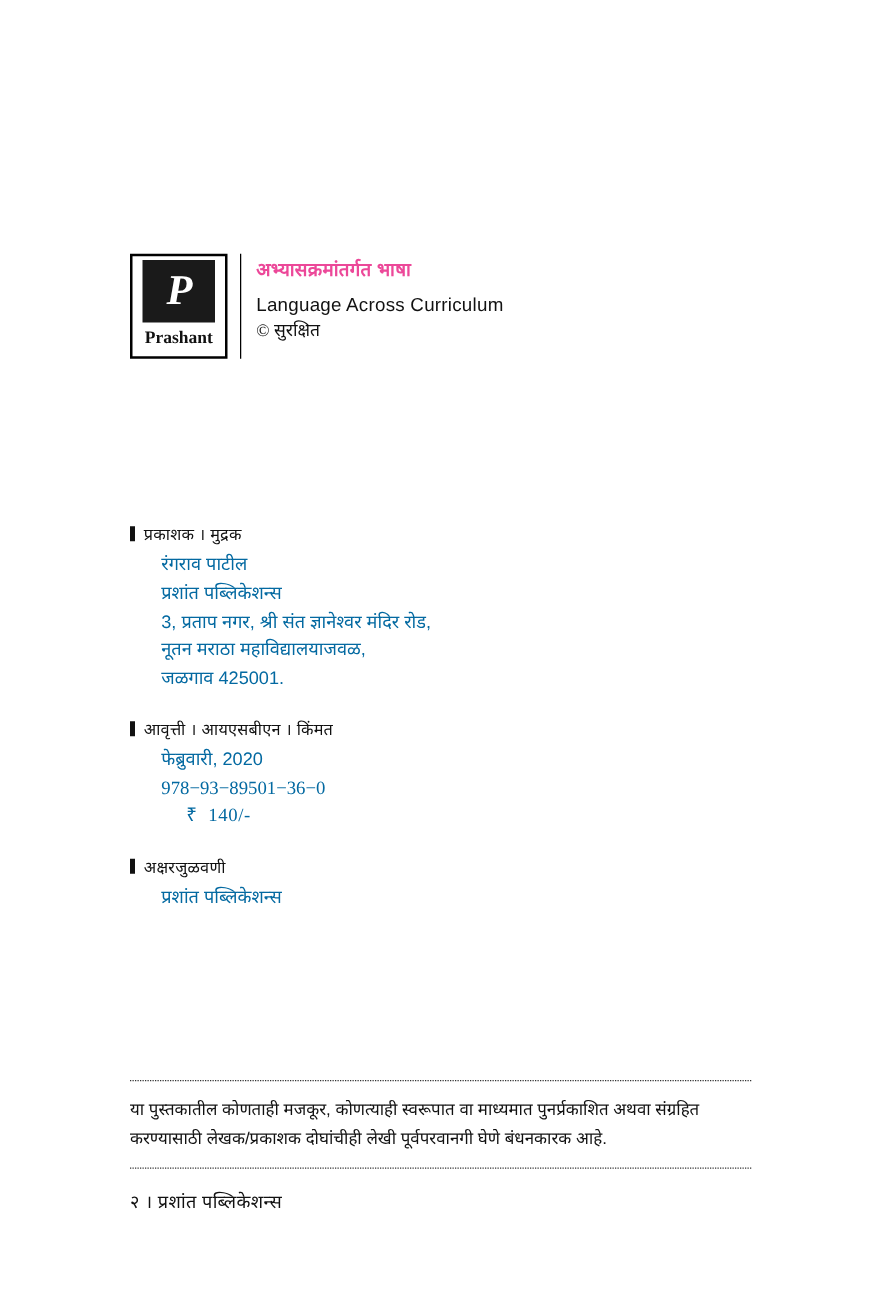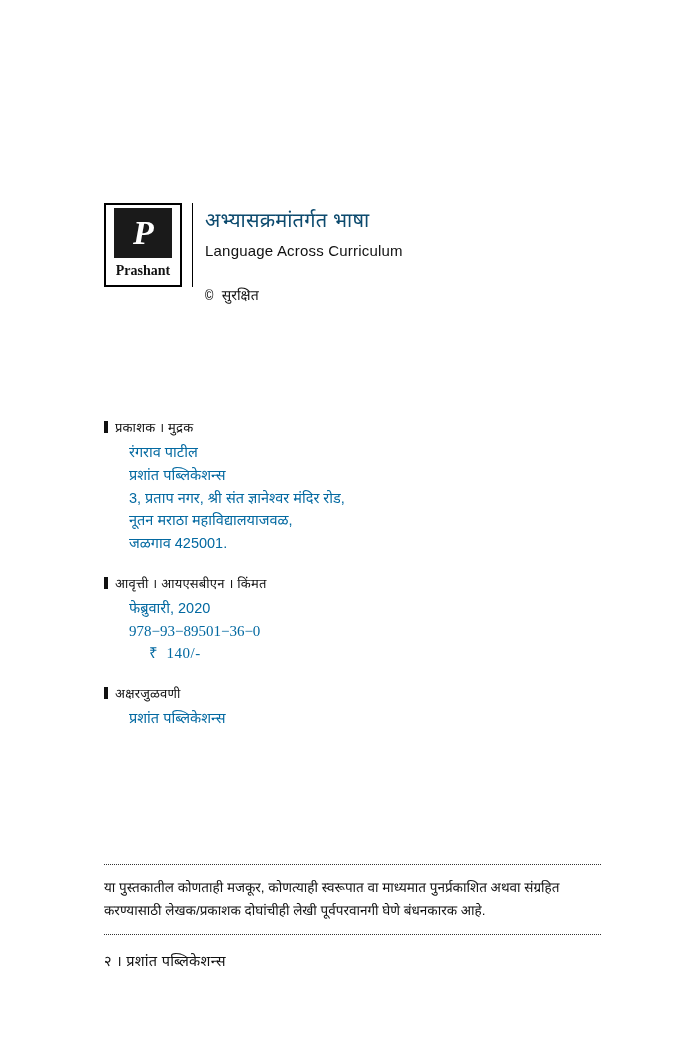--- a/index.html
+++ b/index.html
@@ -72,37 +72,37 @@
     background: #000000;
     height: 84px;
     margin: 0 12px 0 10px;
   }
 
   .masthead-text {
     padding-top: 4px;
   }
   .title-mr {
     font-family: "Liberation Sans", sans-serif;
-    font-size: 20px;
-    font-weight: 400;
-    color: #0c4a6e;
+    font-size: 15px;
+    font-weight: 700;
+    color: #ec4899;
     letter-spacing: 0.2px;
     line-height: 1.3;
   }
   .title-en {
     margin-top: 9px;
     font-family: "Liberation Sans", sans-serif;
     font-size: 15px;
     font-weight: 400;
     color: #111111;
     letter-spacing: 0.2px;
   }
   .copyright {
-    margin-top: 26px;
-    font-family: Liberation Mono, monospace;
+    margin-top: 1px;
+    font-family: Liberation Serif, serif;
     font-size: 14px;
     color: #111111;
   }
 
   
   .imprint {
     position: absolute;
     left: 104px;
     top: 418px;
     width: 520px;

